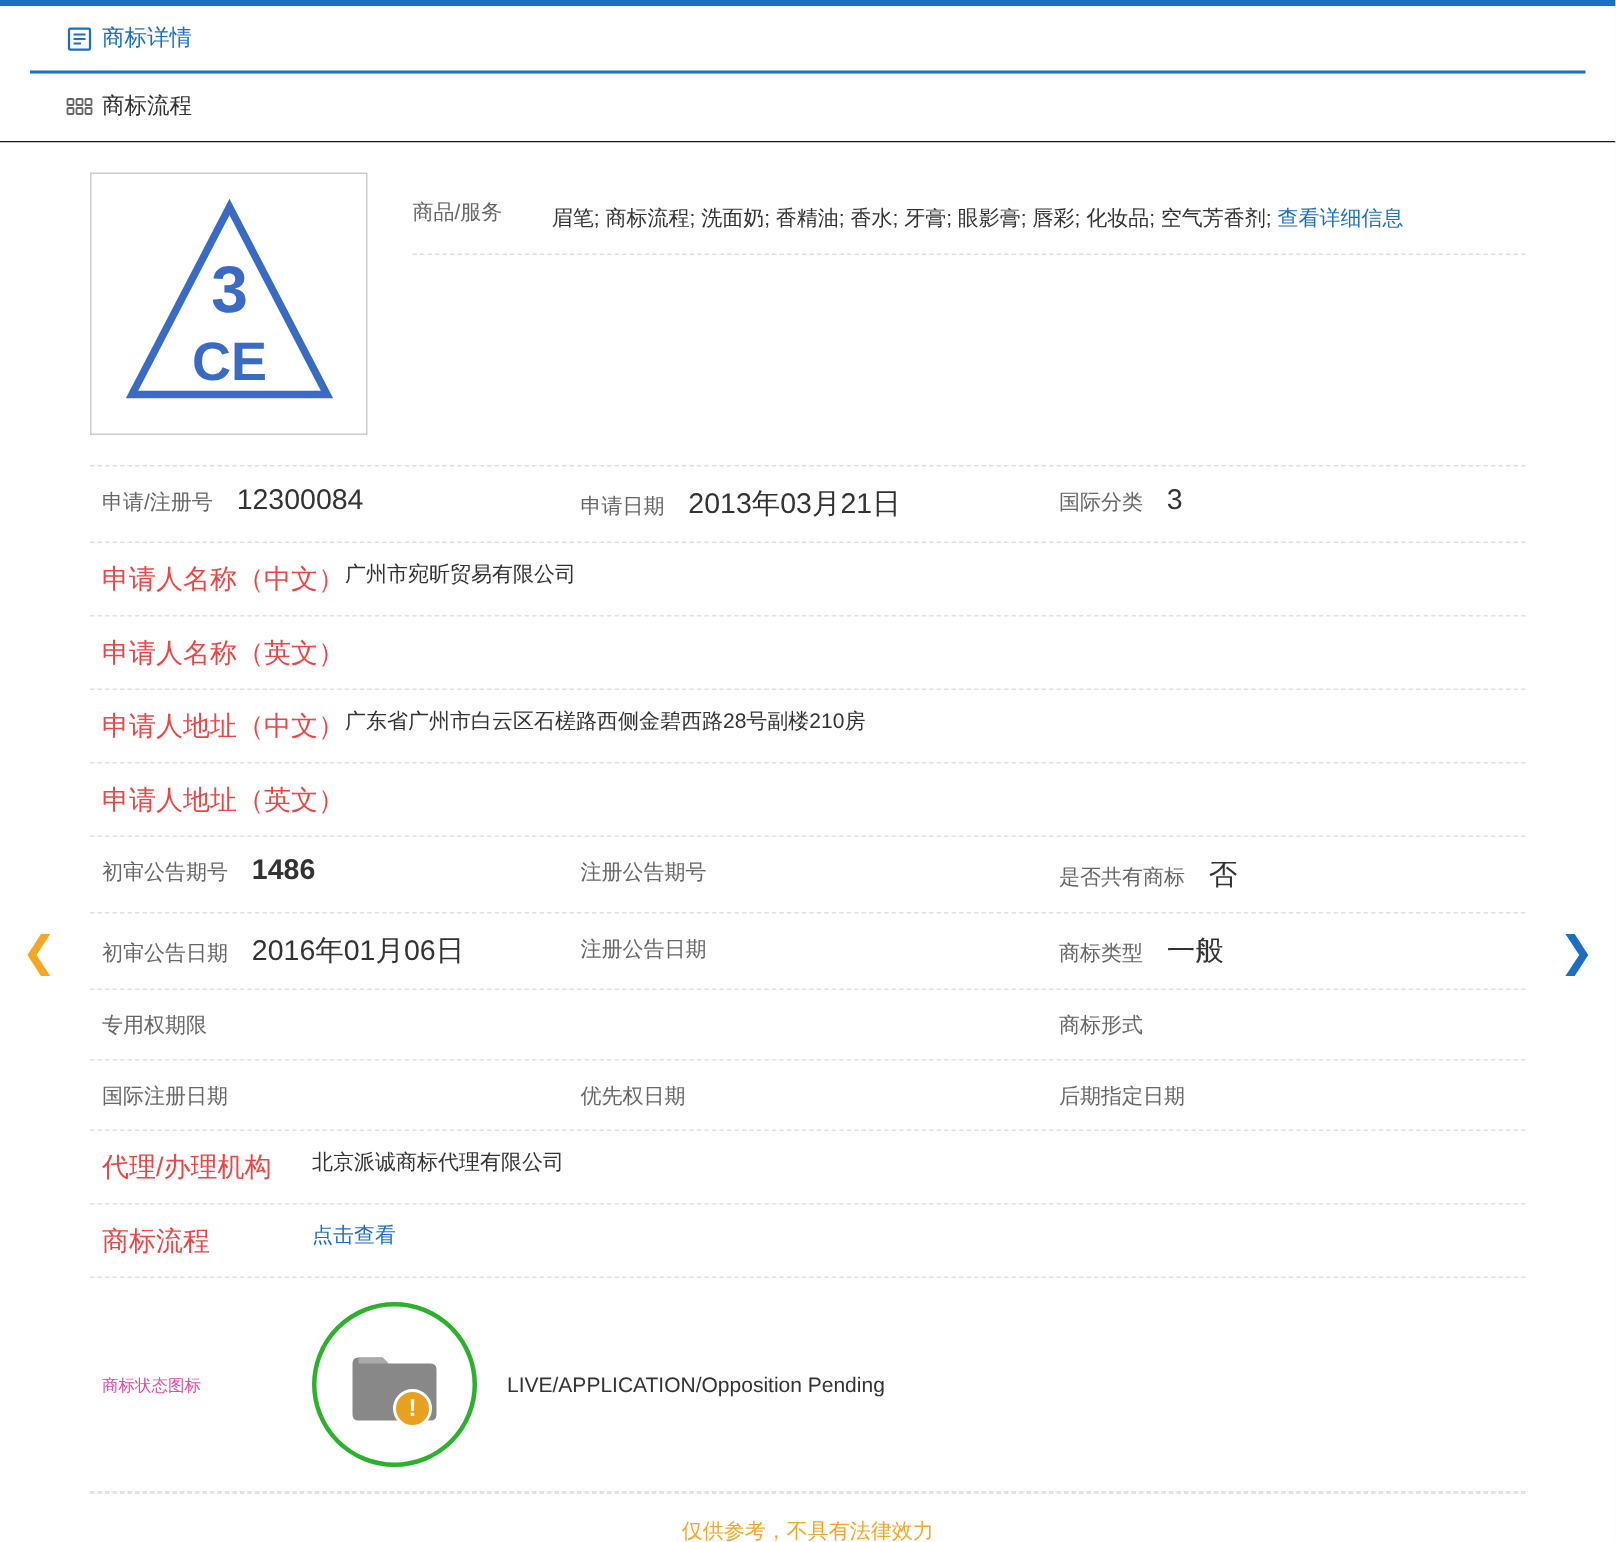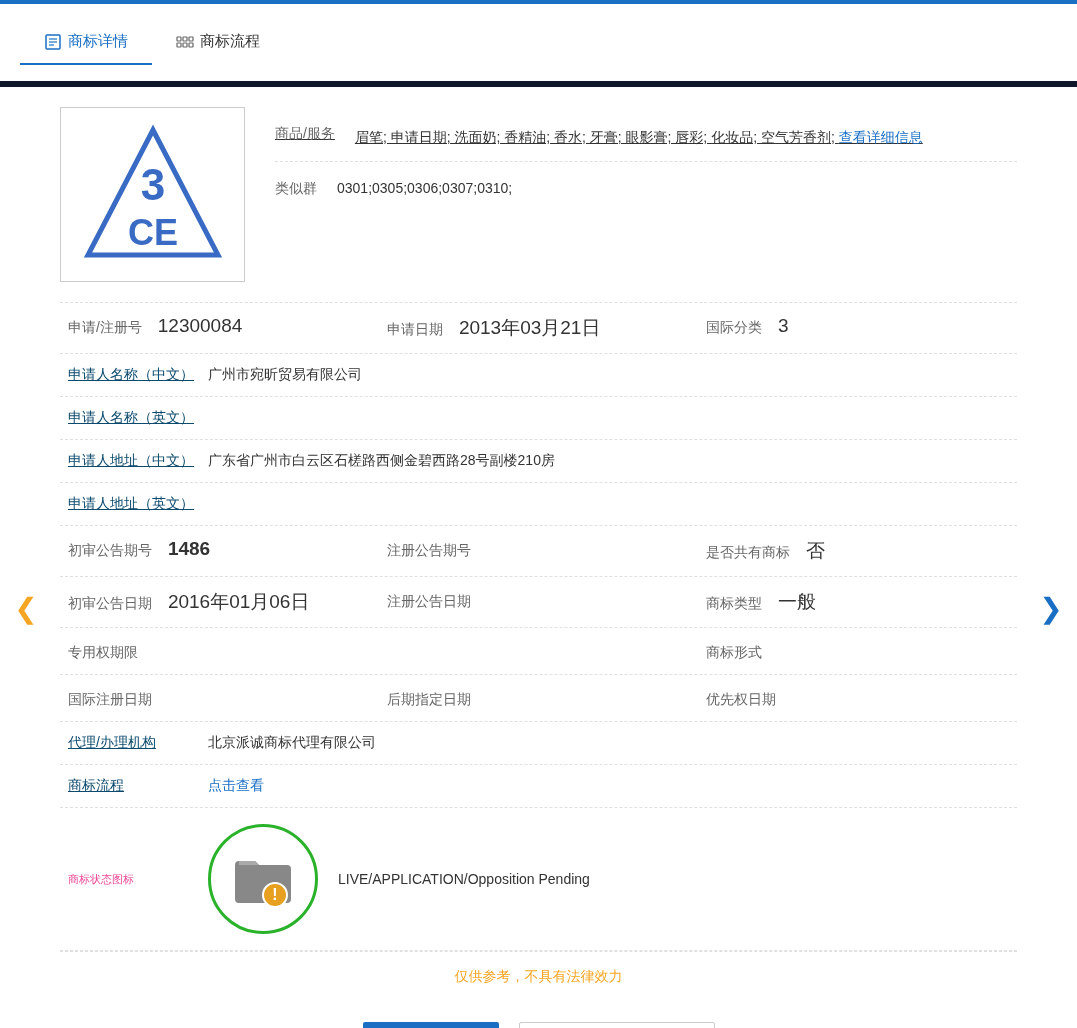--- a/index.html
+++ b/index.html
@@ -1,20 +1,20 @@
 <!DOCTYPE html>
 <html><head>
   <meta charset="utf-8">
   <style>
     * { box-sizing: border-box; margin: 0; padding: 0; }
     body { font-family: "Microsoft YaHei", "PingFang SC", Arial, sans-serif; font-size: 14px; background: #f5f5f5; color: #333; }
 
     .top-bar { height: 4px; background: #1a6fc4; width: 100%; }
 
-    .tabs { display: flex; border-bottom: 6px solid #0f172a; background: #fff; padding: 16px 20px; }
+    .tabs { display: flex; border-bottom: 1px solid #0f172a; background: #fff; padding: 0 20px; flex-direction: column; }
     .tab { display: flex; align-items: center; gap: 6px; padding: 12px 24px; cursor: pointer; border-bottom: 2px solid transparent; font-size: 15px; }
     .tab.active { border-bottom: 2px solid #1a6fc4; color: #1a6fc4; }
     .tab-icon { width: 18px; height: 18px; display: inline-block; }
 
     .main-content { background: #fff; margin: 0; padding: 20px 60px 40px 60px; position: relative; min-height: 960px; }
 
     
     .nav-arrow { position: absolute; top: 50%; transform: translateY(-50%); width: 36px; height: 36px; display: flex; align-items: center; justify-content: center; cursor: pointer; font-size: 28px; }
     .nav-arrow-left { left: 8px; color: #f5a623; }
     .nav-arrow-right { right: 8px; color: #1a6fc4; }
@@ -29,21 +29,21 @@
     .goods-text { line-height: 1.8; color: #333; }
     .goods-link { color: #1a6fc4; text-decoration: none; text-align: center; }
 
     .row-3col { display: flex; border-bottom: 1px dashed #e0e0e0; }
     .col { flex: 1; padding: 12px 8px; }
     .col-label { color: #666; font-size: 14px; margin-right: 12px; }
     .col-value { color: #333; font-size: 19px; }
     .col-value.bold { font-weight: bold; }
 
     .row-1col { display: flex; border-bottom: 1px dashed #e0e0e0; padding: 12px 8px; }
-    .row-1col-label { color: #0c4a6e; font-size: 14px; min-width: 140px; text-decoration: underline; }
+    .row-1col-label { color: #ef4444; font-size: 18px; min-width: 140px; }
     .row-1col-value { color: #333; font-size: 14px; }
     .sim-value { color: #333; font-size: 14px; }
 
     
     .status-row { display: flex; border-bottom: 1px dashed #e0e0e0; padding: 16px 8px; align-items: center; }
     .status-label { color: #ec4899; font-size: 11px; min-width: 140px; }
     .status-content { display: flex; align-items: center; gap: 20px; }
     .status-icon-circle { width: 110px; height: 110px; border-radius: 50%; border: 3px solid #2ab22a; display: flex; align-items: center; justify-content: center; }
     .status-text-block { display: flex; flex-direction: column; gap: 4px; }
     .status-en { color: #333; font-size: 14px; }
@@ -99,33 +99,29 @@
 
           <polygon points="75,10 140,135 10,135" fill="none" stroke="#3a6bc4" stroke-width="5"></polygon>
 
           <text x="75" y="80" text-anchor="middle" font-size="44" font-weight="bold" fill="#3a6bc4" font-family="Arial">3</text>
 
           <text x="75" y="125" text-anchor="middle" font-size="36" font-weight="bold" fill="#3a6bc4" font-family="Arial">CE</text>
         </svg>
       </div>
 
       <div class="goods-info">
-        <div style="display:flex; gap:20px; padding:10px 0; border-bottom:1px dashed #e0e0e0; margin-bottom:8px;text-decoration:underline;">
+        <div style="display:flex; gap:33px; padding:10px 0; border-bottom:1px dashed #e0e0e0; margin-bottom:8px;">
           <span class="goods-label">商品/服务</span>
           <div style="flex:1;">
             <span class="goods-text">
-              <span>眉笔; 申请日期; 洗面奶; 香精油; 香水; 牙膏; 眼影膏; 唇彩; 化妆品; 空气芳香剂; </span>
+              <span>眉笔; 商标流程; 洗面奶; 香精油; 香水; 牙膏; 眼影膏; 唇彩; 化妆品; 空气芳香剂; </span>
               <a class="goods-link" href="#">查看详细信息</a>
             </span>
           </div>
         </div>
-        <div style="display:flex; gap:20px; padding:10px 0;">
-          <span class="goods-label">类似群</span>
-          <span class="sim-value">0301;0305;0306;0307;0310;</span>
-        </div>
       </div>
     </div>
 
     <hr class="section-divider">
 
     <div class="row-3col">
       <div class="col">
         <span class="col-label">申请/注册号</span>
         <span class="col-value">12300084</span>
       </div>
@@ -200,25 +196,25 @@
         <span class="col-value"></span>
       </div>
     </div>
 
     <div class="row-3col">
       <div class="col">
         <span class="col-label">国际注册日期</span>
         <span class="col-value"></span>
       </div>
       <div class="col">
+        <span class="col-label">优先权日期</span>
+        <span class="col-value"></span>
+      </div>
+      <div class="col">
         <span class="col-label">后期指定日期</span>
-        <span class="col-value"></span>
-      </div>
-      <div class="col">
-        <span class="col-label">优先权日期</span>
         <span class="col-value"></span>
       </div>
     </div>
 
     <div class="row-1col">
       <span class="row-1col-label">代理/办理机构</span>
       <span class="row-1col-value">北京派诚商标代理有限公司</span>
     </div>
 
     <div class="row-1col">

